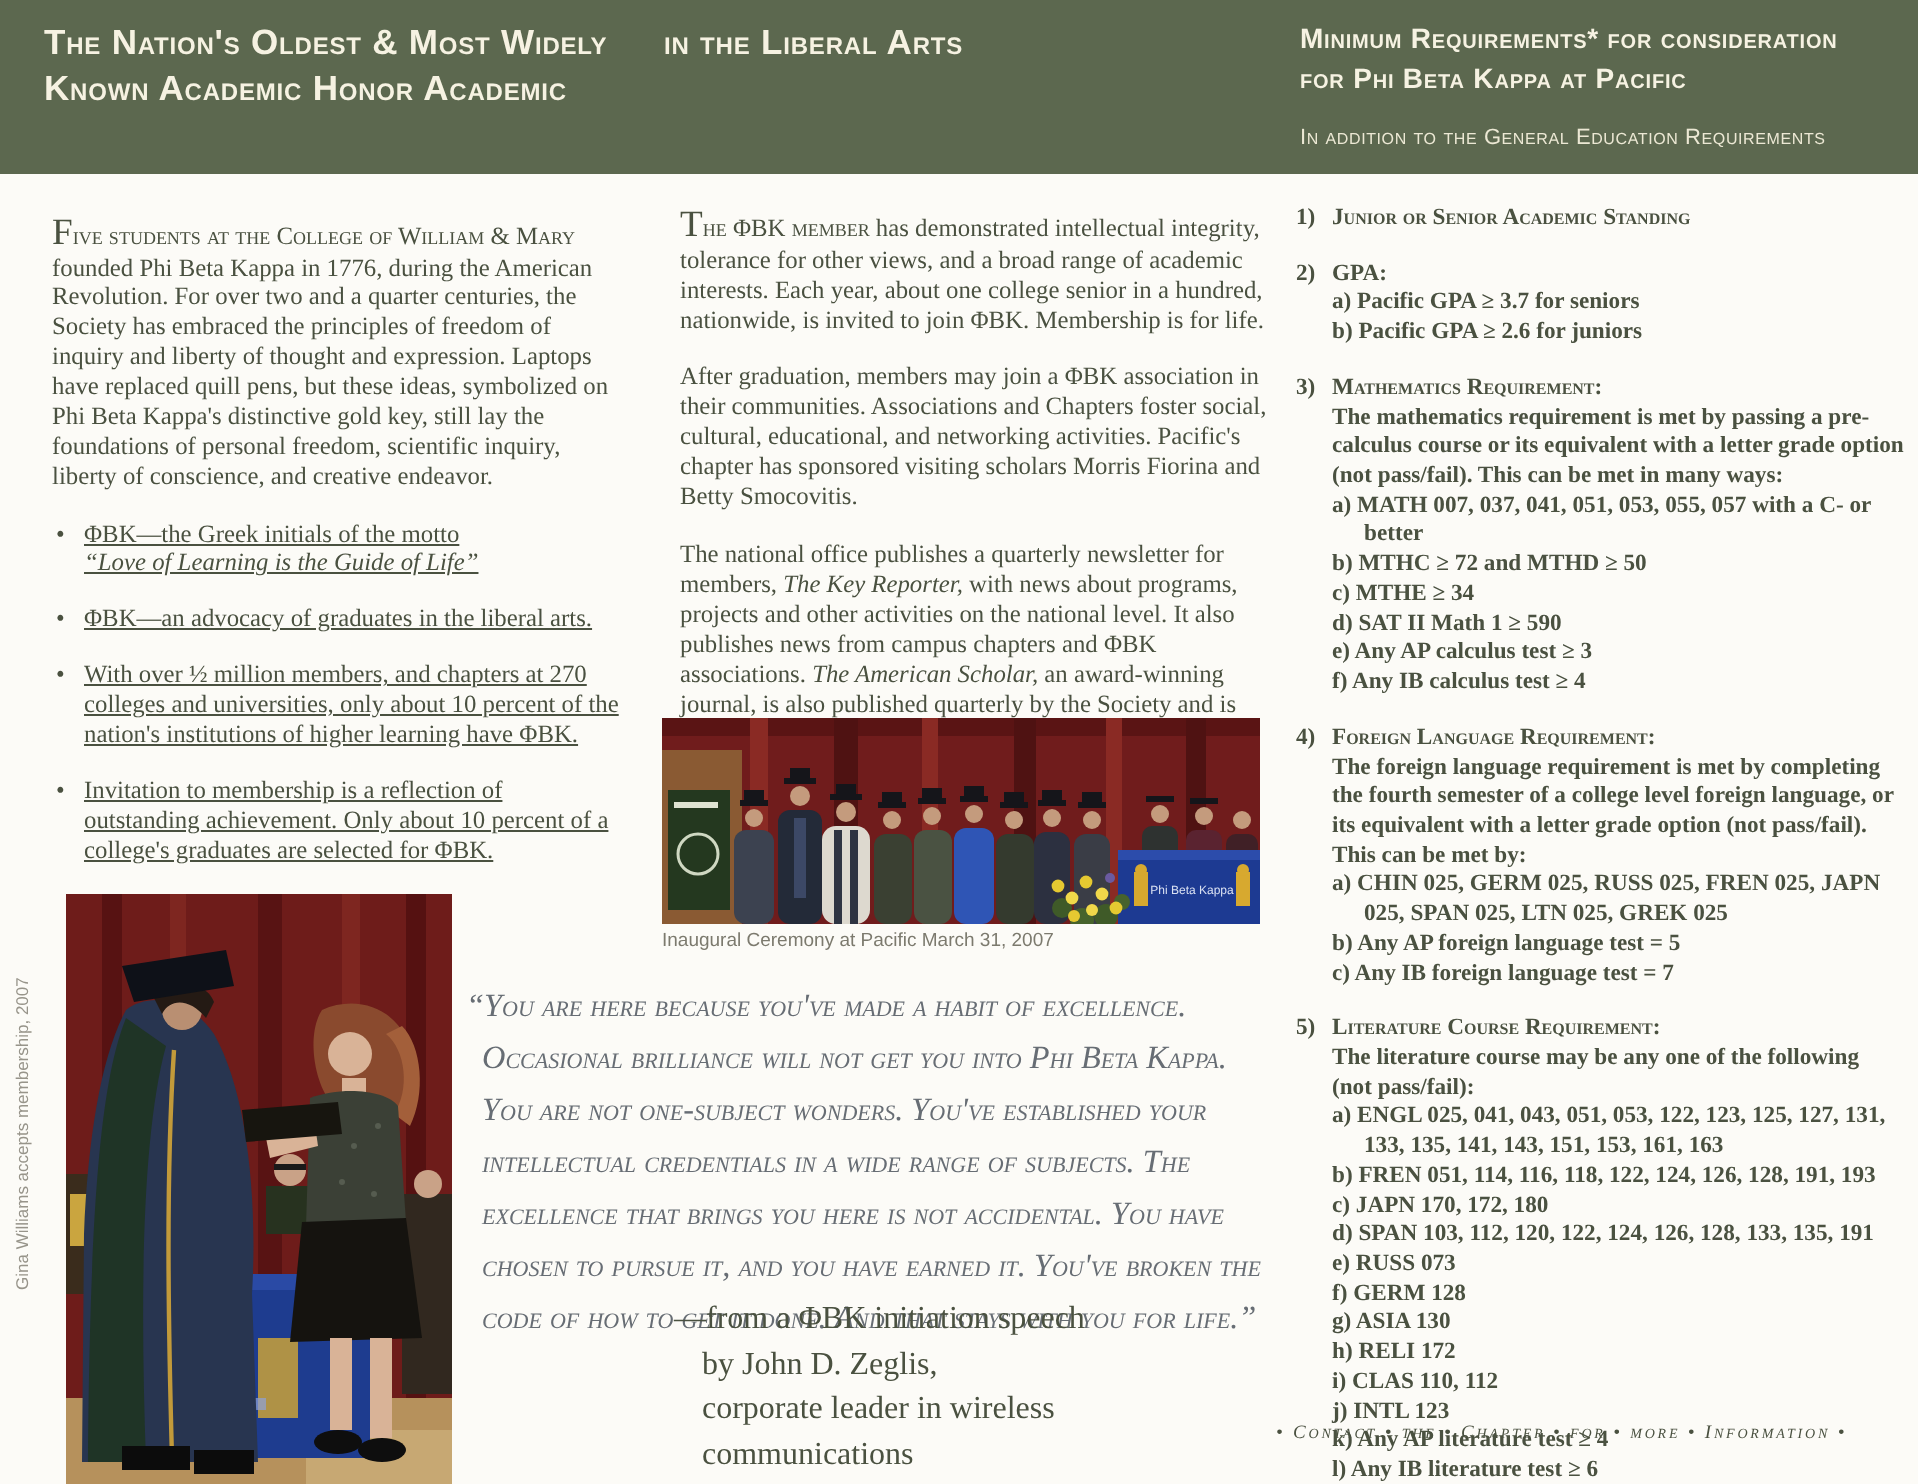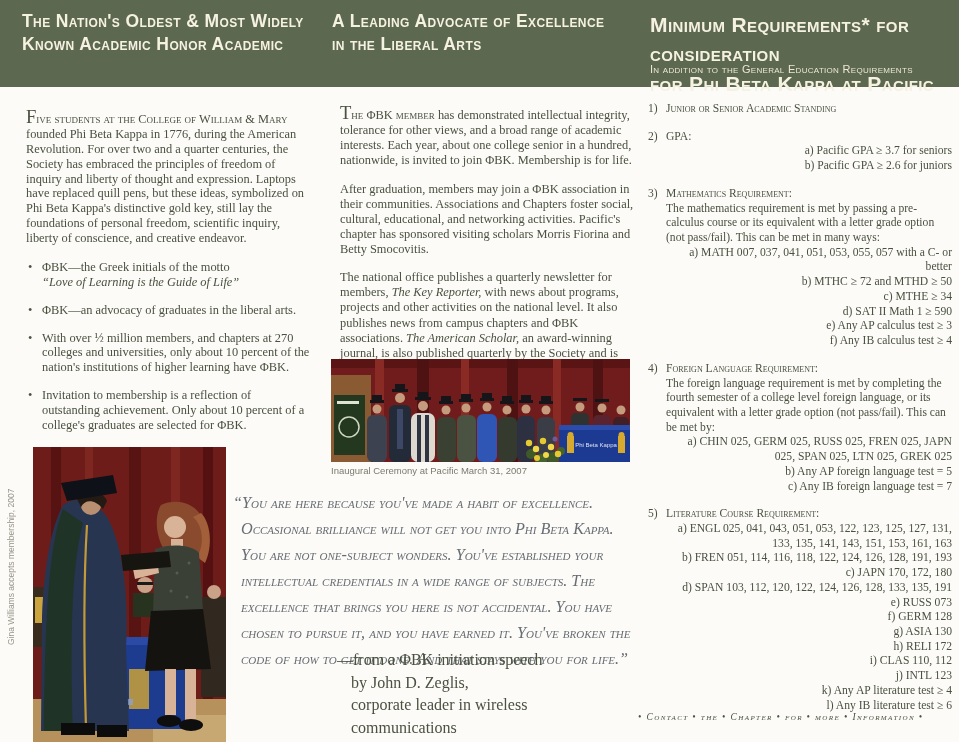--- a/index.html
+++ b/index.html
@@ -11,33 +11,33 @@
   }
   
   .header-band { position:absolute; left:0; top:0; width:959px; height:87px; background:#5c684f; }
   .hdr {
     position:absolute; color:#f6f2e2;
     font-family:"Liberation Sans","DejaVu Sans",sans-serif;
     font-weight:bold; font-variant:small-caps; letter-spacing:.4px;
   }
   .hdr1 { left:22px;  top:10px; width:288px; font-size:17.5px; line-height:1.32; }
   .hdr2 { left:332px; top:10px; width:300px; font-size:17.5px; line-height:1.32; }
-  .hdr3 { left:650px; top:10px; width:306px; font-size:21px; line-height:1.4; }
+  .hdr3 { left:650px; top:10px; width:306px; font-size:14px; line-height:1.4; }
   .hdr3-sub {
     position:absolute; left:650px; top:63px; width:306px;
     color:#ece8d4; font-family:"Liberation Sans","DejaVu Sans",sans-serif;
     font-weight:normal; font-variant:small-caps; font-size:11px; letter-spacing:.3px;
   }
   
   .col1 { position:absolute; left:22px; top:104px; width:289px; font-size:12.4px; line-height:1.2; }
   .intro { margin:4px; }
   .intro::first-letter { font-size:1.5em; line-height:1; }
   .lead { font-variant:small-caps; }
   .bullets { margin:14px 0 0 0; padding:0 0 0 20px; list-style:none; }
-  .bullets li { position:relative; margin-bottom:13px; }
+  .bullets li { position:relative; margin-bottom:13px;text-decoration:underline; }
   .bullets li::before { content:"\2022"; position:absolute; left:-14px; top:0; }
   .motto { display:block; font-style:italic; }
   
   .photo1 { position:absolute; left:33px; top:447px; width:193px; height:295px; overflow:hidden; }
   .vcaption {
     position:absolute; left:6px; top:420px; height:225px;
     writing-mode:vertical-rl; transform:rotate(180deg);
     font-family:"Liberation Sans","DejaVu Sans",sans-serif;
     font-size:8.5px; color:#97948a; white-space:nowrap;
   }
@@ -59,44 +59,43 @@
     font-style:italic; font-variant:small-caps;
   }
   .quote-text { text-indent:-8px; padding-left:8px; margin:0; }
   .attribution {
     font-style:normal; font-variant:normal; font-size:16px; line-height:1.4;
     color:#4a5140; margin:-23px 0 0 104px;
   }
   .attribution .indent { margin-left:14px; }
   
   .reqs { position:absolute; left:648px; top:102px; width:304px; font-size:11.6px; line-height:1.27; }
-  .req { margin-bottom:13px; }
+  .req { margin-bottom:13px;font-weight:bold; }
   .req-num { display:inline-block; width:18px; }
   .req-heading { font-variant:small-caps; }
   .req-body { padding-left:18px; }
   .req-subs { padding-left:18px; }
-  .sub { padding-left:16px; text-indent:-16px;text-align:right; }
+  .sub { padding-left:16px; text-indent:-16px; }
   .footer {
     position:absolute; left:638px; top:712px; width:318px;
     font-size:9.5px; font-style:italic; font-variant:small-caps;
     letter-spacing:1.4px; color:#4a5140;
   }
 </style>
 </head>
 <body>
 
 <div class="page">
 
   <div class="header-band"></div>
   <div class="hdr hdr1">
     <div>The Nation's Oldest &amp; Most Widely</div>
     <div>Known Academic Honor Academic</div>
   </div>
   <div class="hdr hdr2">
-    <div>A Leading Advocate of Excellence</div>
     <div>in the Liberal Arts</div>
   </div>
   <div class="hdr hdr3">
     <div>Minimum Requirements* for consideration</div>
     <div>for Phi Beta Kappa at Pacific</div>
   </div>
   <div class="hdr3-sub">In addition to the General Education Requirements</div>
 
   <div class="col1">
     <p class="intro"><span class="lead">Five students at the College of William &amp; Mary</span> <span>founded Phi Beta Kappa in 1776, during the American Revolution. For over two and a quarter centuries, the Society has embraced the principles of freedom of inquiry and liberty of thought and expression. Laptops have replaced quill pens, but these ideas, symbolized on Phi Beta Kappa's distinctive gold key, still lay the foundations of personal freedom, scientific inquiry, liberty of conscience, and creative endeavor.</span></p>
@@ -339,20 +338,21 @@
       <div class="req-body">The foreign language requirement is met by completing the fourth semester of a college level foreign language, or its equivalent with a letter grade option (not pass/fail). This can be met by:</div>
       <div class="req-subs">
         <div class="sub">a) CHIN 025, GERM 025, RUSS 025, FREN 025, JAPN 025, SPAN 025, LTN 025, GREK 025</div>
         <div class="sub">b) Any AP foreign language test = 5</div>
         <div class="sub">c) Any IB foreign language test = 7</div>
       </div>
     </div>
 
     <div class="req">
       <div><span class="req-num">5)</span><span class="req-heading">Literature Course Requirement:</span></div>
+      <div class="req-body">The literature course may be any one of the following (not pass/fail):</div>
       <div class="req-subs">
         <div class="sub">a) ENGL 025, 041, 043, 051, 053, 122, 123, 125, 127, 131, 133, 135, 141, 143, 151, 153, 161, 163</div>
         <div class="sub">b) FREN 051, 114, 116, 118, 122, 124, 126, 128, 191, 193</div>
         <div class="sub">c) JAPN 170, 172, 180</div>
         <div class="sub">d) SPAN 103, 112, 120, 122, 124, 126, 128, 133, 135, 191</div>
         <div class="sub">e) RUSS 073</div>
         <div class="sub">f) GERM 128</div>
         <div class="sub">g) ASIA 130</div>
         <div class="sub">h) RELI 172</div>
         <div class="sub">i) CLAS 110, 112</div>

